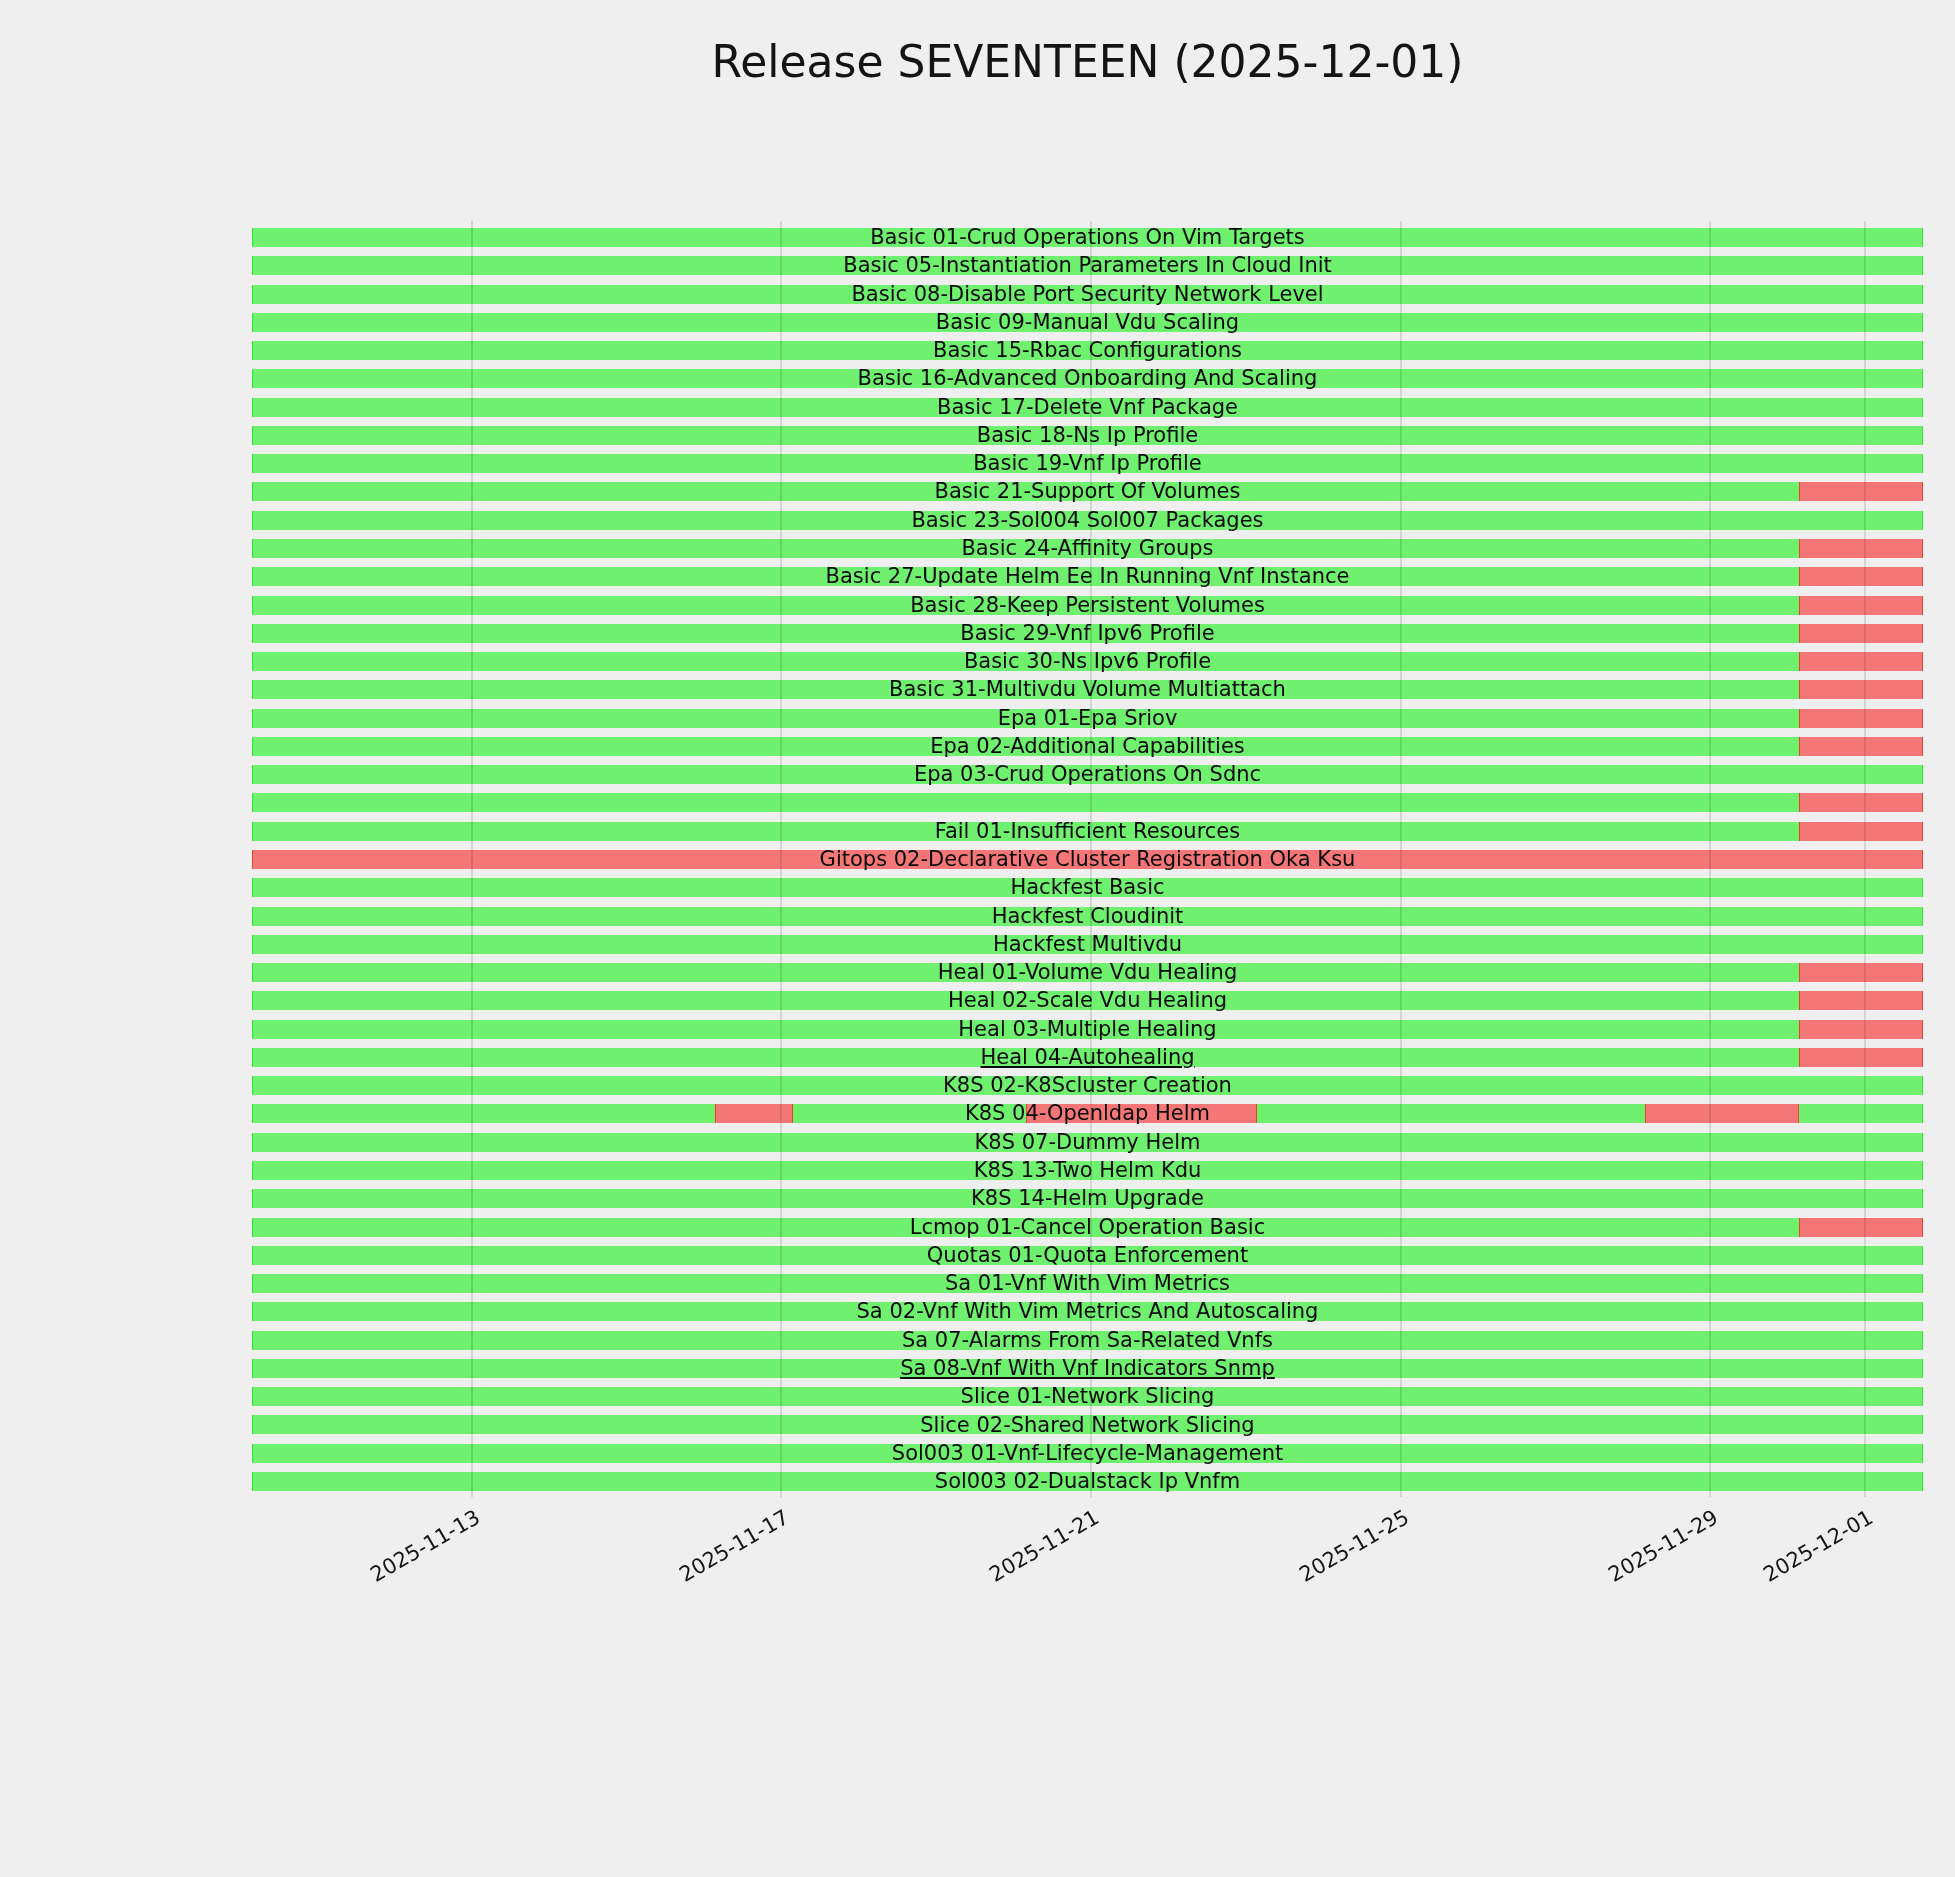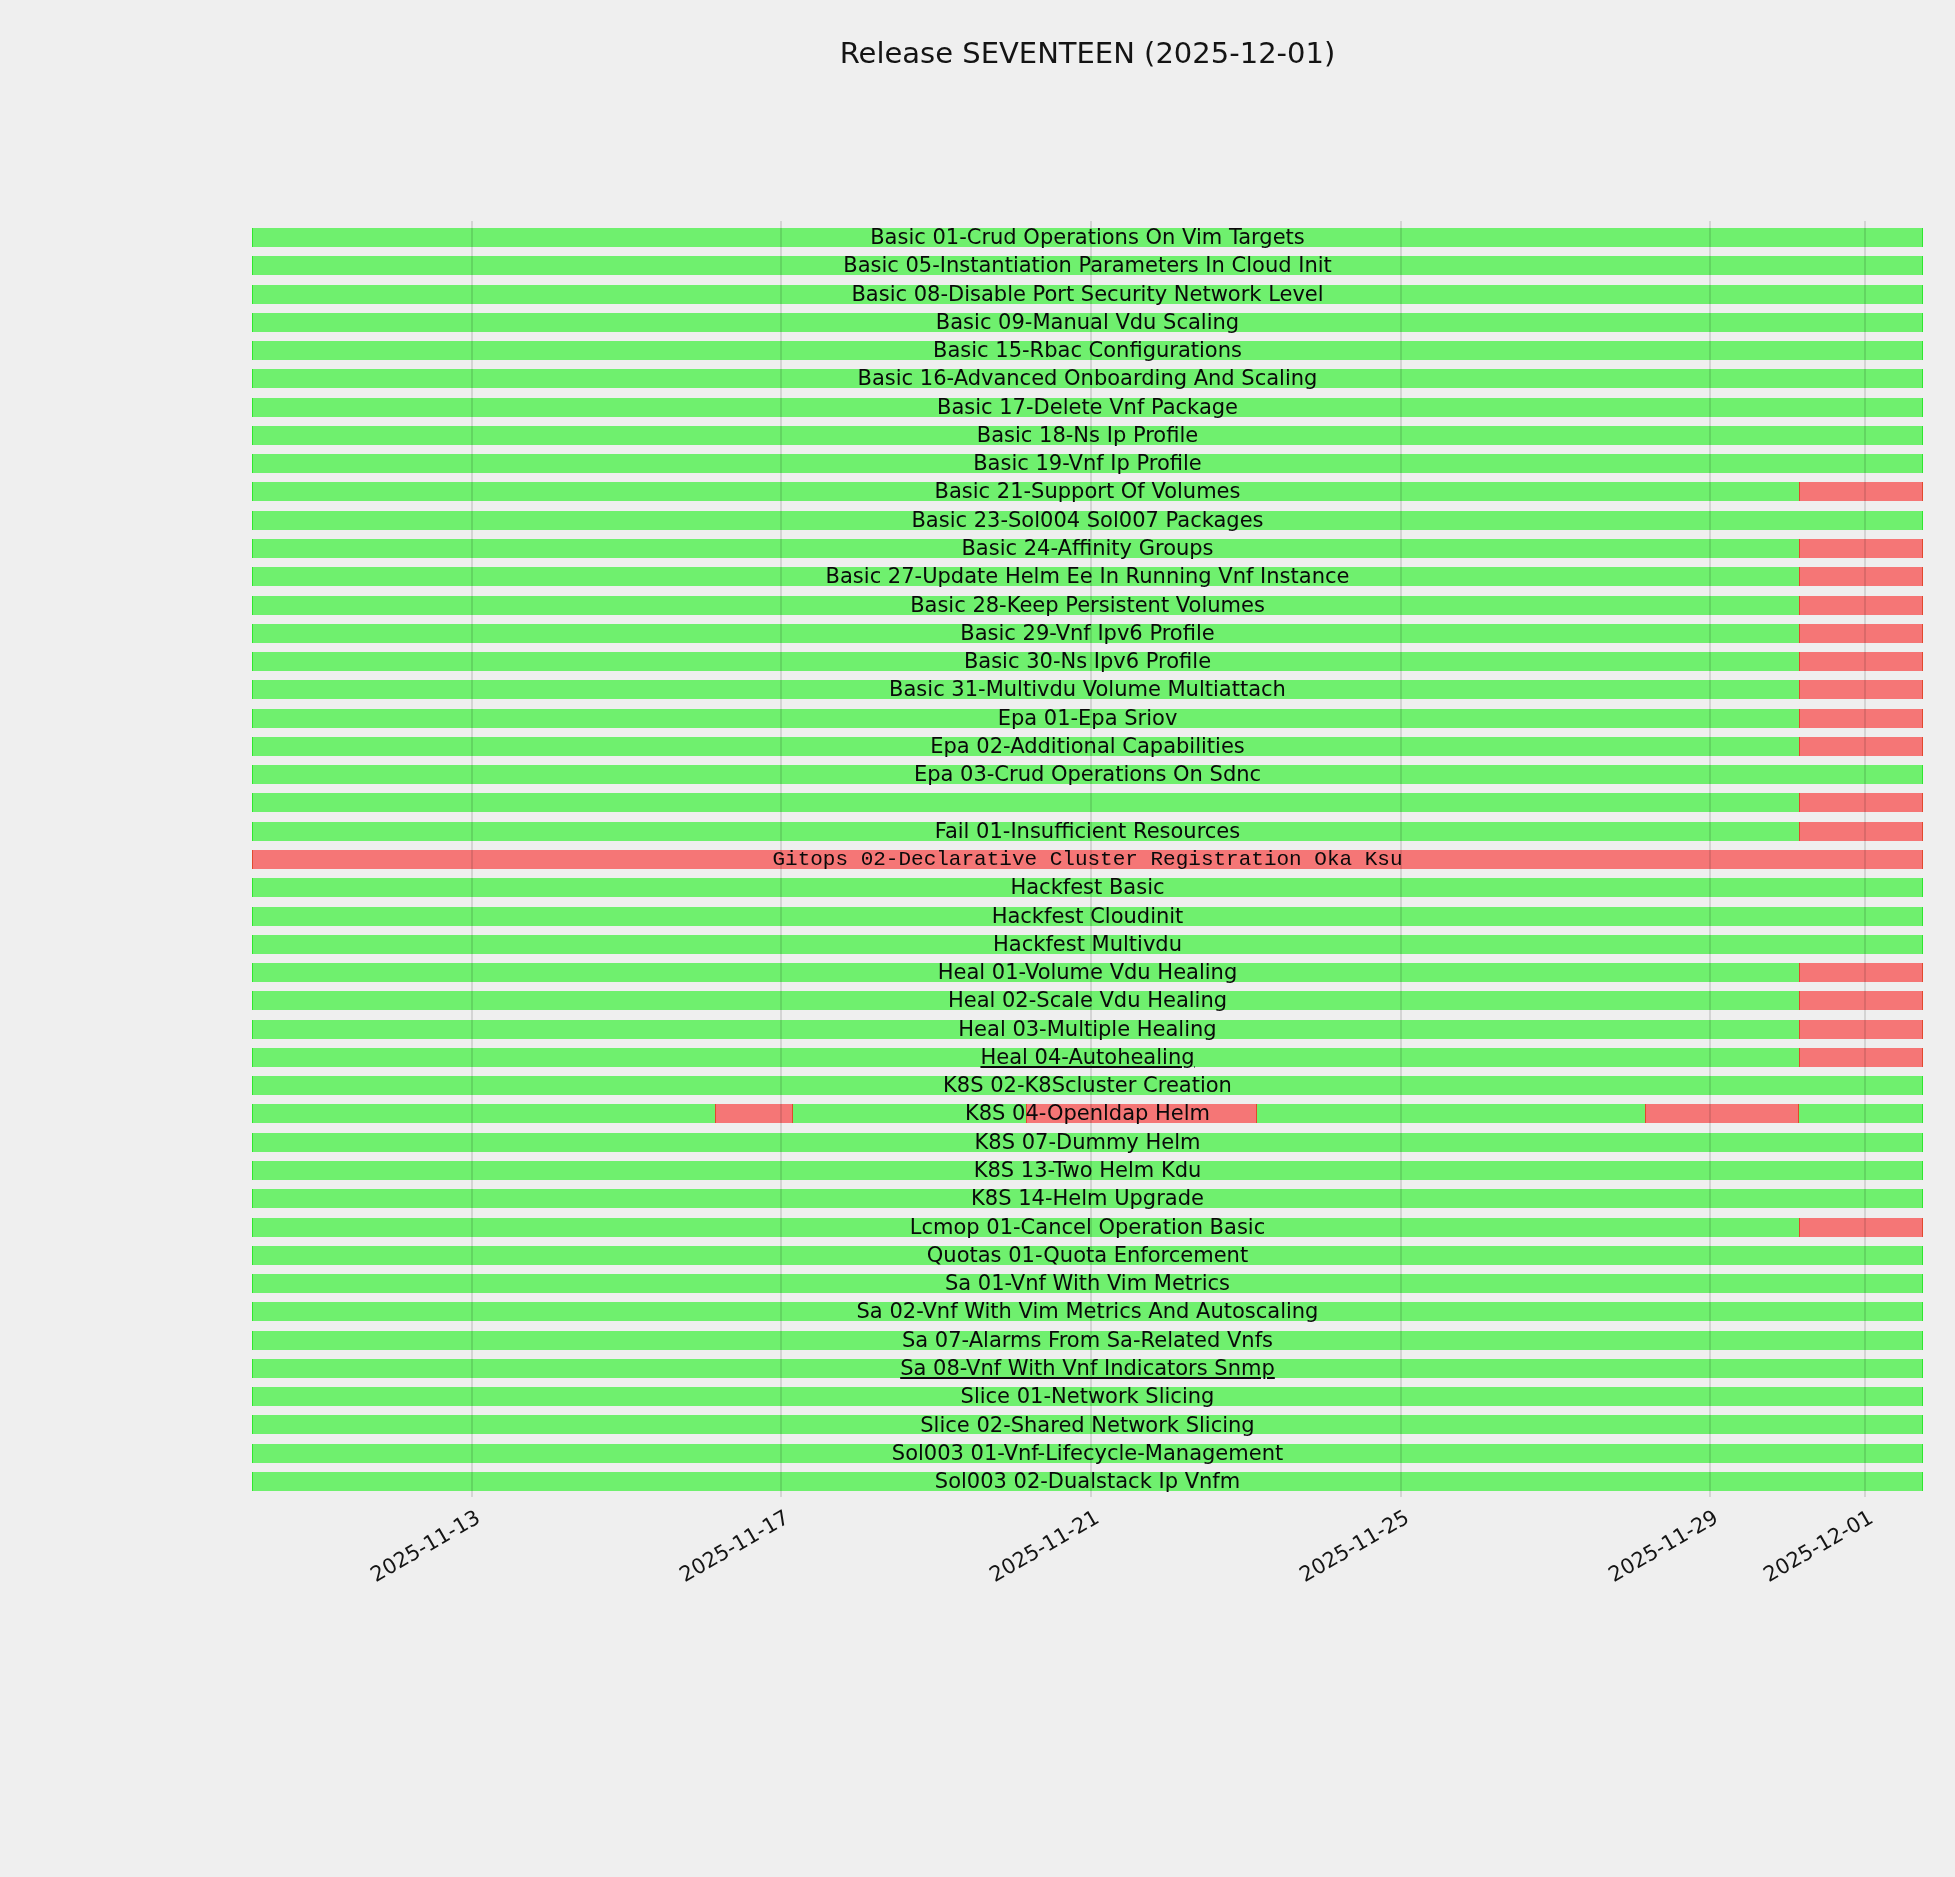--- a/index.html
+++ b/index.html
@@ -9,21 +9,21 @@
     font-family:"DejaVu Sans", sans-serif;
     position:relative;
     overflow:hidden;
   }
   #figure{position:absolute;left:0;top:0;width:2112px;height:1877px;}
   .chart-title{
     position:absolute;
     left:252px;width:1671px;
     top:36px;
     text-align:center;
-    font-size:29px;
+    font-size:44px;
     color:#141414;
     white-space:nowrap;
   }
   .plot{position:absolute;left:0;top:0;width:2112px;height:1877px;}
   .row{position:absolute;height:19px;}
   .seg{
     position:absolute;top:0;height:19px;
     box-sizing:border-box;
   }
   .seg.pass{
@@ -165,21 +165,21 @@
       </div>
       <div class="row" style="left: 0px; top: 822px; width: 2112px;">
         <div class="seg pass" style="left: 252px; width: 1671px;"></div>
         <div class="seg fail" style="left: 1799px; width: 124px;"></div>
       </div>
       <div class="row-label" style="top: 821px;">Fail 01-Insufficient Resources</div>
       <div class="row" style="left: 0px; top: 850px; width: 2112px;">
         <div class="seg pass" style="left: 252px; width: 1671px;"></div>
         <div class="seg fail" style="left: 252px; width: 1671px;"></div>
       </div>
-      <div class="row-label" style="top: 849px; font-family: Liberation Mono, monospace;">Gitops 02-Declarative Cluster Registration Oka Ksu</div>
+      <div class="row-label" style="top: 849px;">Gitops 02-Declarative Cluster Registration Oka Ksu</div>
       <div class="row" style="left: 0px; top: 878px; width: 2112px;">
         <div class="seg pass" style="left: 252px; width: 1671px;"></div>
       </div>
       <div class="row-label" style="top: 877px;">Hackfest Basic</div>
       <div class="row" style="left: 0px; top: 907px; width: 2112px;">
         <div class="seg pass" style="left: 252px; width: 1671px;"></div>
       </div>
       <div class="row-label" style="top: 906px;">Hackfest Cloudinit</div>
       <div class="row" style="left: 0px; top: 935px; width: 2112px;">
         <div class="seg pass" style="left: 252px; width: 1671px;"></div>

